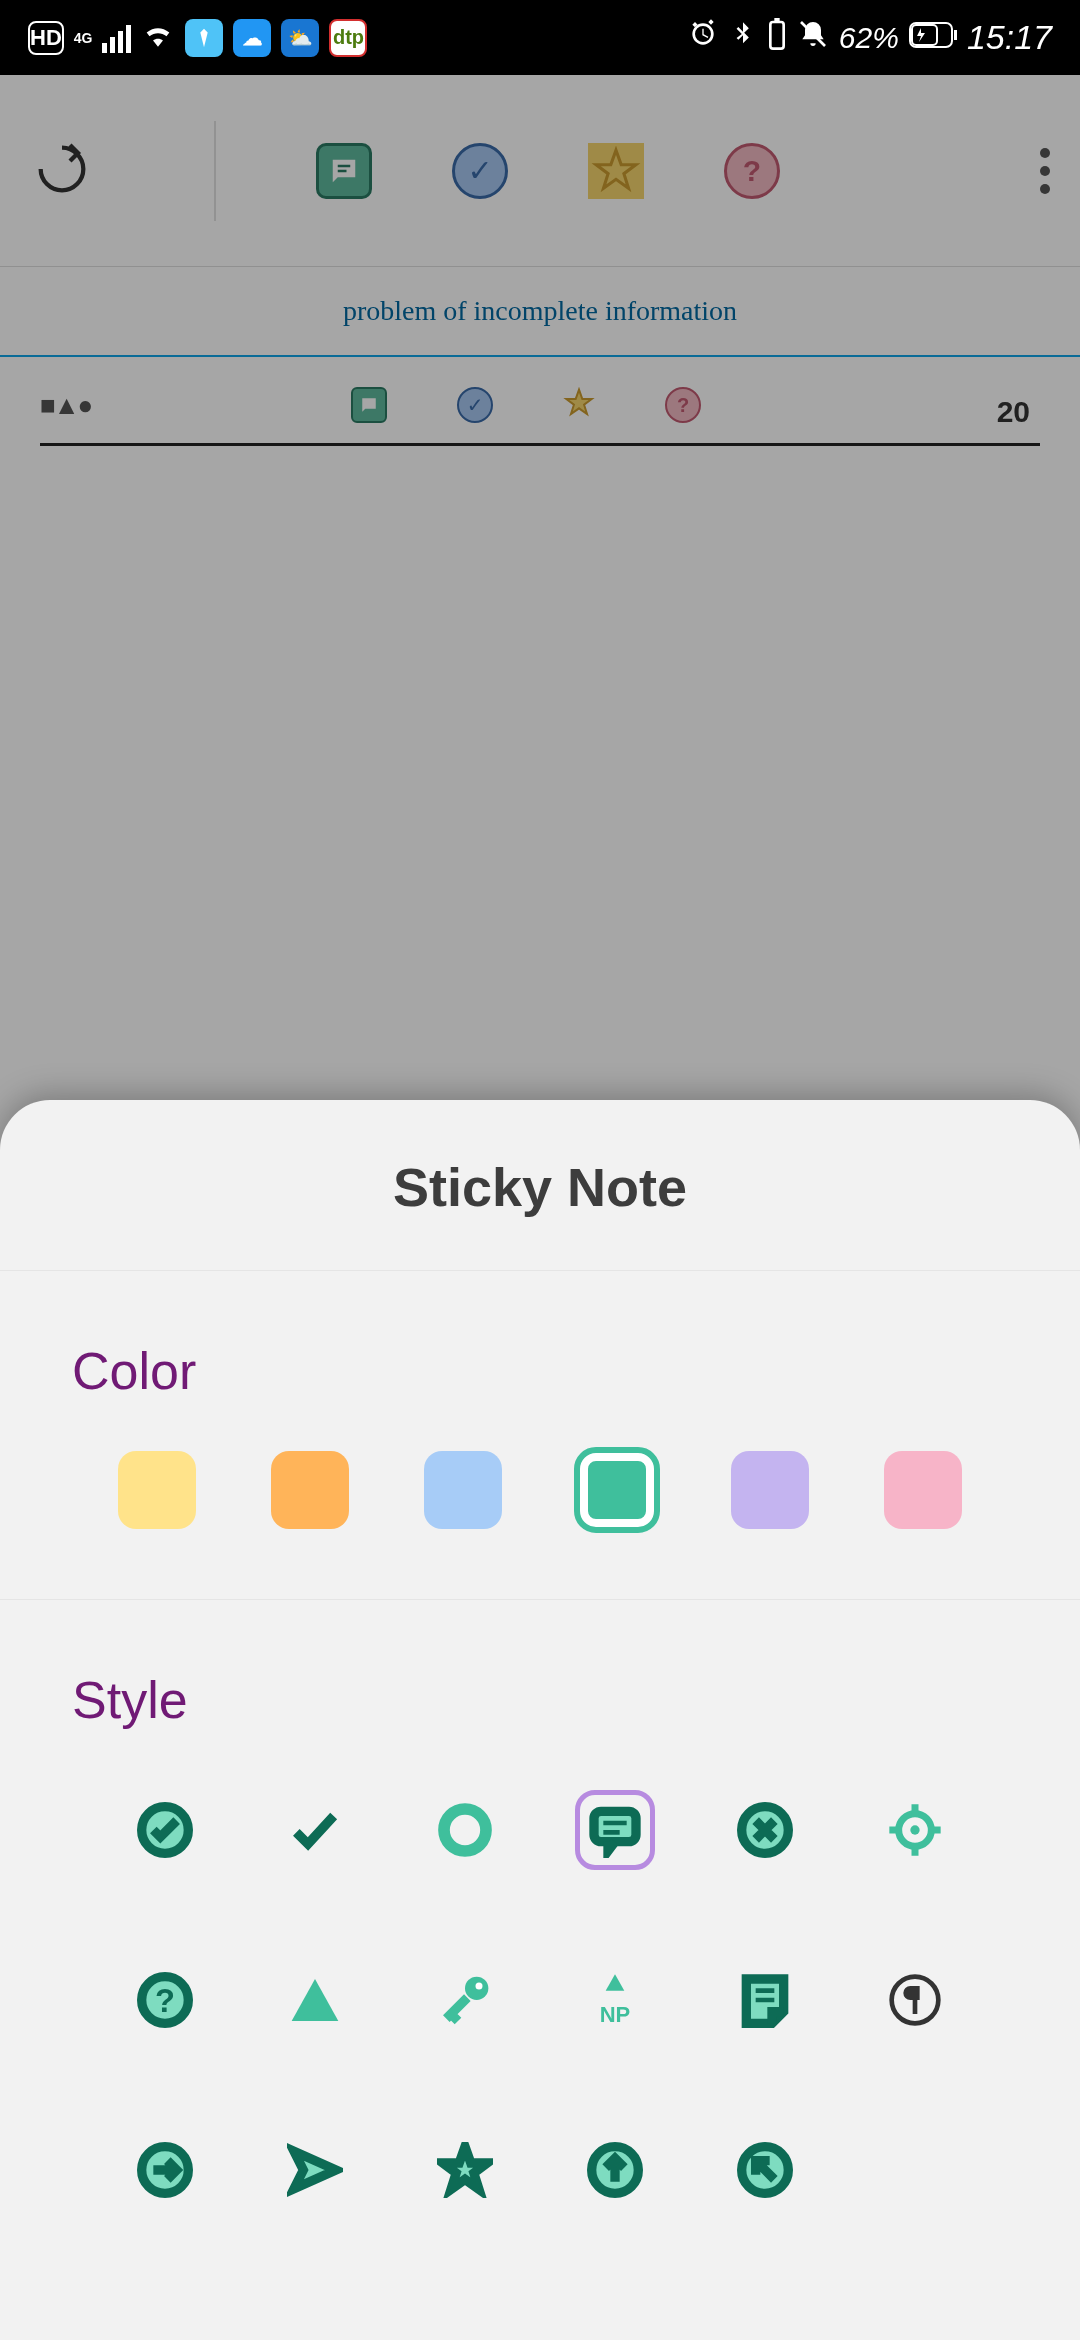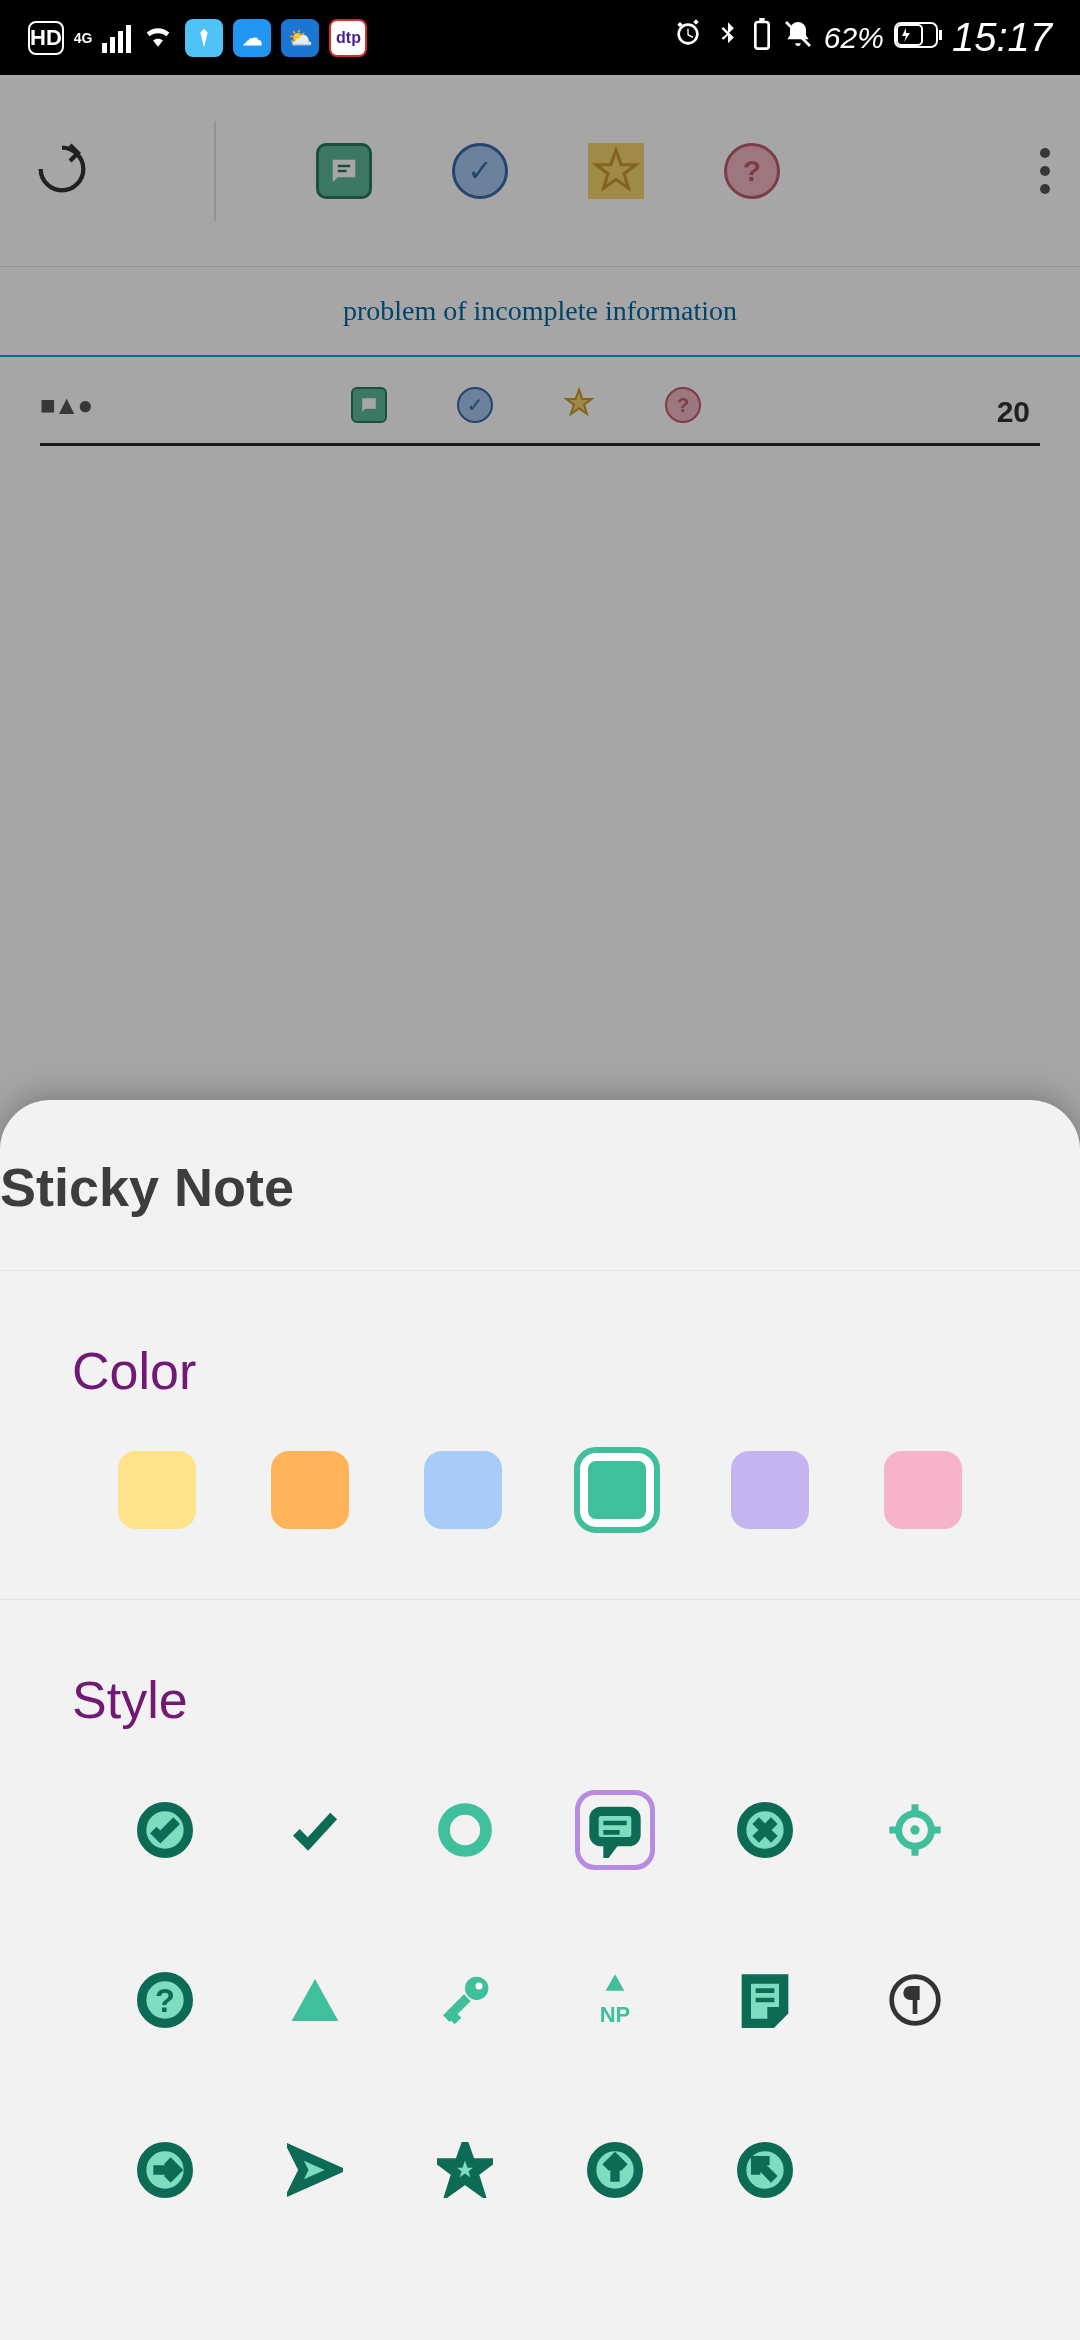--- a/index.html
+++ b/index.html
@@ -36,21 +36,21 @@
       repeating-linear-gradient(0deg,#3a4a55 0 2px, transparent 2px 12px),
       repeating-linear-gradient(90deg,#3a4a55 0 2px, transparent 2px 12px);
       opacity:.7; }
   .callout { position:absolute; left:-180px; bottom:-60px; width:460px; background:#0d4f4f; color:#d5e5e3; padding:40px 34px; font-family: Georgia, serif; font-size:31px; line-height:1.5; }
 
   
   .dim { position:absolute; inset:0; background:rgba(0,0,0,.35); }
 
   
   .sheet { position:absolute; left:0; right:0; bottom:0; height:1240px; background:#f2f2f2; border-top-left-radius:50px; border-top-right-radius:50px; box-shadow:0 -6px 30px rgba(0,0,0,.25); display:flex; flex-direction:column; }
-  .sheet-title { text-align:left; font-size:54px; font-weight:700; color:#3d3d3d; padding:56px 0 52px; border-bottom:1px solid #e5e5e5; }
+  .sheet-title { text-align:center; font-size:54px; font-weight:700; color:#3d3d3d; padding:56px 0 52px; border-bottom:1px solid #e5e5e5; }
   .section-label { font-size:52px; font-weight:500; color:#701a75; padding:70px 0 50px 72px; }
   .swatches { display:flex; justify-content:space-around; padding:0 80px 70px; border-bottom:1px solid #e5e5e5; }
   .swatch { width:78px; height:78px; border-radius:18px; }
   .swatch.selected { outline:6px solid #3fbf9c; outline-offset:-2px; background:#3fbf9c!important; box-shadow: inset 0 0 0 10px #fff; }
 
   .styles-grid { display:grid; grid-template-columns:repeat(6,1fr); row-gap:90px; padding:10px 90px 60px; justify-items:center; align-items:center; }
   .style-btn { width:80px; height:80px; display:flex; align-items:center; justify-content:center; border-radius:16px; }
   .style-btn.selected { border:5px solid #b78be0; border-radius:20px; }
   .sicon { width:56px; height:56px; }
   .stroke { fill:none; stroke:#0d6b55; stroke-width:4; }
@@ -75,21 +75,21 @@
             <path fill="#fff" d="M12 21l-3.5-4.5c2-1.6 5-1.6 7 0L12 21zm-6-7.5l-2-2.5c5-4 11-4 16 0l-2 2.5c-3.5-2.8-8.5-2.8-12 0z"></path>
           </svg>
       </span>
       <span class="app-sq" style="background:#4fc3f7;color:#fff">
         <svg width="22" height="22" viewBox="0 0 24 24">
             <path fill="#fff" d="M12 2l4 4-4 16-4-16z"></path>
           </svg>
       </span>
       <span class="app-sq" style="background:#2196f3;color:#fff">☁</span>
       <span class="app-sq" style="background:#1976d2;color:#fff">⛅</span>
-      <span class="app-sq" style="background:#fff;color:#4c1d95;border:2px solid #d32f2f;font-size:16px">dtp</span>
+      <span class="app-sq" style="background:#fff;color:#4d7c0f;border:2px solid #d32f2f;font-size:20px">dtp</span>
     </div>
     <div class="status-right">
       <span>
         <svg width="32" height="32" viewBox="0 0 24 24">
             <path fill="#fff" d="M12 4a8 8 0 100 16 8 8 0 000-16zm0 2a6 6 0 110 12 6 6 0 010-12zm.5 2h-1v5l4 2 .5-1-3.5-1.8V8zM4 5l2-2 2 2-2 2zm12-2l2 2 2-2-2-2z"></path>
           </svg>
       </span>
       <span>
         <svg width="28" height="32" viewBox="0 0 24 24">
             <path fill="#fff" d="M12 2l5 5-4 4 4 4-5 5v-7l-4 4-1.5-1.5L11 12 6.5 7.5 8 6l4 4V2z"></path>
@@ -109,21 +109,21 @@
       </span>
       <span>62%</span>
       <span>
         <svg width="48" height="26" viewBox="0 0 48 26">
             <rect x="1" y="1" width="42" height="24" rx="6" fill="none" stroke="#fff" stroke-width="2"></rect>
             <rect x="3" y="3" width="25" height="20" rx="4" fill="none" stroke="#fff" stroke-width="2"></rect>
             <path fill="#fff" d="M12 6l-4 8h4l-2 6 6-9h-4z"></path>
             <rect x="45" y="8" width="3" height="10" fill="#fff"></rect>
           </svg>
       </span>
-      <span style="font-size:40px;font-weight:500">15:17</span>
+      <span style="font-size:34px;font-weight:500">15:17</span>
     </div>
   </div>
 
   <div class="app">
     <div class="toolbar">
       <span>
         <svg width="64" height="64" viewBox="0 0 24 24">
             <path fill="none" stroke="#333" stroke-width="1.6" d="M4 12a8 8 0 108-8"></path>
             <path fill="none" stroke="#333" stroke-width="1.6" d="M15 3l3 3-3 3"></path>
           </svg>

